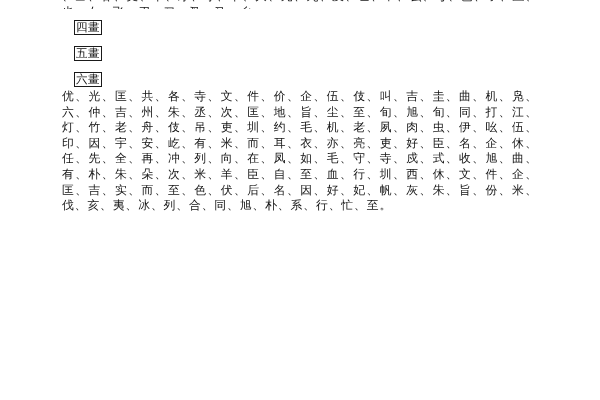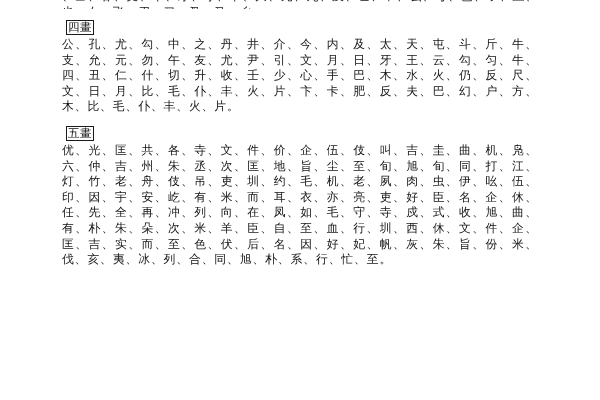--- a/index.html
+++ b/index.html
@@ -27,21 +27,21 @@
     position: relative;
   }
   .top-clip .char-line {
     position: relative;
     top: -11px;
   }
   .section {
     margin: 0;
   }
   .section-head {
-    margin: 7px 0 2px 4px;
+    margin: 7px 0 2px 12px;
     display: block;
   }
   .section-head .boxed {
     display: inline-block;
     border: 1px solid #1a1a1a;
     padding: 0px 1px 1px 1px;
     font-size: 11.5px;
     line-height: 12px;
     letter-spacing: 0.5px;
     color: #111;
@@ -73,27 +73,29 @@
 <div class="page">
 
   <div class="top-clip">
     <div class="char-line">、乙、廿、丈、十、才、寸、下、大、兀、丸、及、亡、巾、么、弓、已、子、卫、也、女、飞、刃、习、叉、马、乡</div>
   </div>
 
   <div class="section">
     <div class="section-head">
       <span class="boxed">四畫</span>
     </div>
-    <div class="char-line">公、孔、尤、勾、中、之、丹、井、介、今、内、及、太、天、屯、斗、斤、牛、支、允、元、勿、午、友、尤、尹、引、文、月、日、牙、王、云、勾、匀、牛、四、丑、仁、什、切、升、收、壬、少、心、手、巴、木、水、火、仍、反、尺、文、日、月、比、毛、仆、丰、火、片、卞、卡、肥、反、夫、巴、幻、户、方、木、比、毛、仆、丰、火、片。</div>
   </div>
 
   <div class="section">
     <div class="section-head">
       <span class="boxed">五畫</span>
     </div>
   </div>
 
   <div class="section">
+    <div class="section-head">
+      <span class="boxed">六畫</span>
+    </div>
     <div class="char-line">优、光、匡、共、各、寺、文、件、价、企、伍、伎、叫、吉、圭、曲、机、凫、六、仲、吉、州、朱、丞、次、匡、地、旨、尘、至、旬、旭、旬、同、打、江、灯、竹、老、舟、伎、吊、吏、圳、约、毛、机、老、夙、肉、虫、伊、吆、伍、印、因、宇、安、屹、有、米、而、耳、衣、亦、亮、吏、好、臣、名、企、休、任、先、全、再、冲、列、向、在、凤、如、毛、守、寺、戍、式、收、旭、曲、有、朴、朱、朵、次、米、羊、臣、自、至、血、行、圳、西、休、文、件、企、匡、吉、实、而、至、色、伏、后、名、因、好、妃、帆、灰、朱、旨、份、米、伐、亥、夷、冰、列、合、同、旭、朴、系、行、忙、至。</div>
   </div>
 
   <div class="fade-bottom"></div>
 </div>
 
 </body></html>

